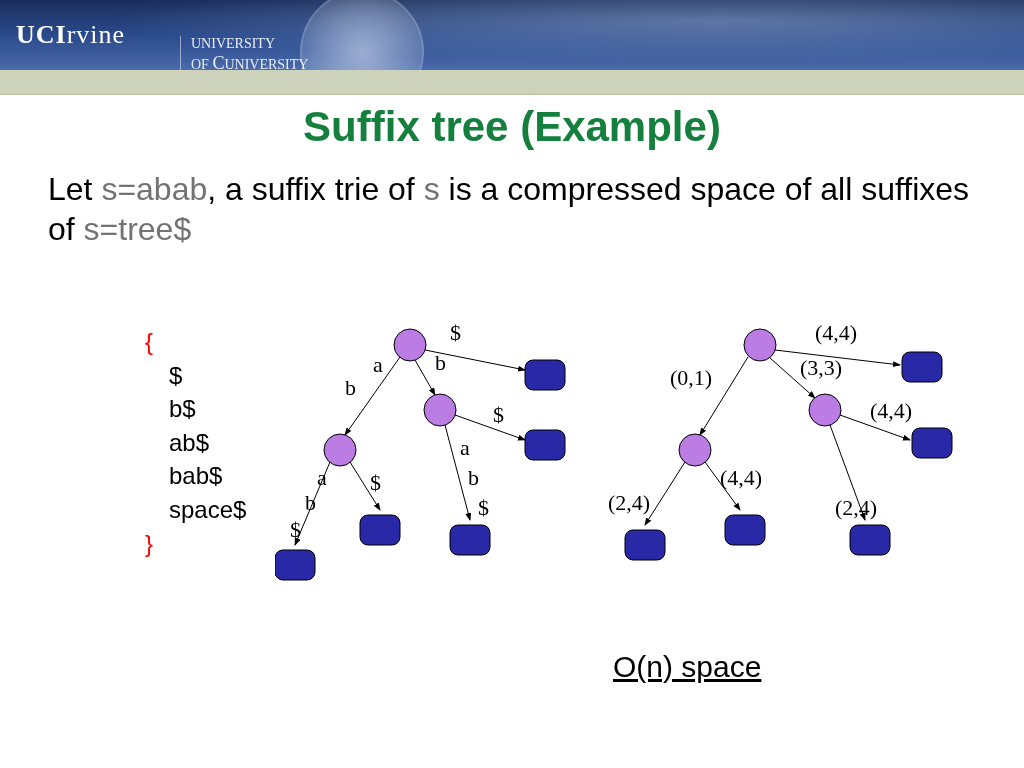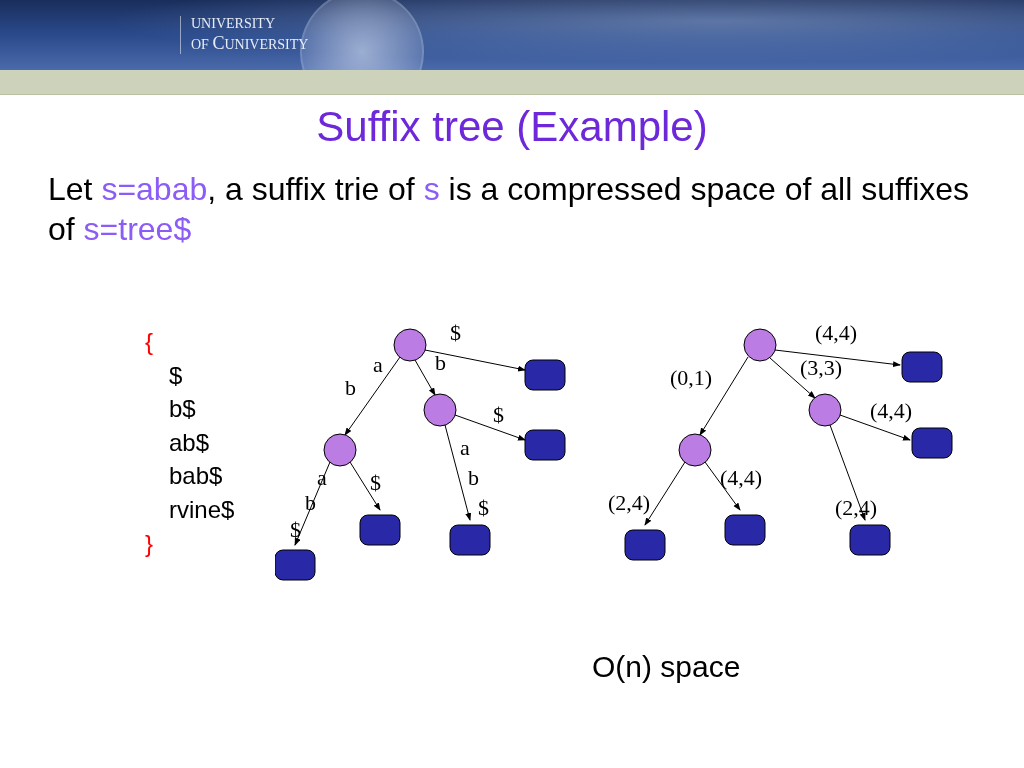--- a/index.html
+++ b/index.html
@@ -30,21 +30,21 @@
     left: 16px;
     top: 20px;
     font-family: Garamond, Georgia, serif;
     font-size: 26px;
     letter-spacing: 1px;
   }
   .banner-text .bold { font-weight: bold; }
   .banner-sub {
     position: absolute;
     left: 180px;
-    top: 16px;
+    top: 36px;
     color: #e8edf7;
     font-family: Georgia, serif;
     font-size: 14px;
     line-height: 1.2;
     border-left: 1px solid rgba(255,255,255,0.5);
     padding-left: 10px;
   }
   .banner-sub .l1 { font-variant: small-caps; }
   .banner-sub .l2 .c { font-size: 18px; }
   .seal {
@@ -58,85 +58,89 @@
     border: 2px solid rgba(200,215,240,0.2);
   }
   .bar {
     height: 24px;
     background: #cdd3ba;
     border-bottom: 1px solid #b8bfa3;
   }
   .title {
     text-align: center;
     font-size: 42px;
-    color: #6d28d9;
+    color: #15803d;
     font-family: Arial, sans-serif;
     margin-top: 8px;
-    font-weight: normal;
+    font-weight: bold;
   }
   .body-text {
     font-family: Arial, sans-serif;
     font-size: 32px;
     color: #000;
     margin: 18px 40px 0 48px;
     line-height: 1.25;
   }
-  .body-text .red { color: #8b5cf6; }
+  .body-text .red { color: #737373; }
   .suffix-list {
     position: absolute;
     left: 145px;
     top: 325px;
     font-family: Arial, sans-serif;
     font-size: 24px;
     line-height: 1.4;
   }
   .suffix-list .brace { color: #ff0000; }
   .suffix-list .item { margin-left: 24px; color: #000; }
   .footnote {
     position: absolute;
-    left: 592px;
+    left: 613px;
     top: 650px;
     font-family: Arial, sans-serif;
     font-size: 30px;
     color: #000;
+    text-decoration: underline;
   }
   svg.tree { position: absolute; }
   #tree1 { left: 275px; top: 310px; }
   #tree2 { left: 590px; top: 310px; }
   .node-internal { fill: #bb7ce3; stroke: #000; stroke-width: 1; }
   .node-leaf { fill: #2929a8; stroke: #000; stroke-width: 1; }
   .edge { stroke: #000; stroke-width: 1; fill: none; }
   .elabel { font-family: 'Times New Roman', serif; font-size: 22px; fill: #000; }
   .elabel2 { font-family: 'Times New Roman', serif; font-size: 22px; fill: #000; }
 </style>
 </head>
 <body>
 
 <div class="banner">
   <div class="seal"></div>
+  <div class="banner-text">
+    <span class="bold">UCI</span>rvine
+  </div>
   <div class="banner-sub">
     <div class="l1">UNIVERSITY</div>
     <div class="l2"><span>OF </span><span class="c">C</span><span>UNIVERSITY</span></div>
   </div>
 </div>
 <div class="bar"></div>
 
 <div class="title">Suffix tree (Example)</div>
 
 <div class="body-text">
   <span>Let </span><span class="red">s=abab</span><span>, a suffix trie of </span><span class="red">s</span><span> is a compressed space of all suffixes of </span><span class="red">s=tree$</span>
 </div>
 
 <div class="suffix-list">
   <div class="brace">{</div>
   <div class="item">$</div>
   <div class="item">b$</div>
   <div class="item">ab$</div>
   <div class="item">bab$</div>
-  <div class="item">rvine$</div>
+  <div class="item">space$</div>
   <div class="brace">}</div>
 </div>
 
 <svg id="tree1" class="tree" width="320" height="300">
   <defs>
     <marker id="arrow" markerWidth="8" markerHeight="8" refX="7" refY="3" orient="auto">
       <path d="M0,0 L8,3 L0,6 z" fill="#000"></path>
     </marker>
   </defs>
 

